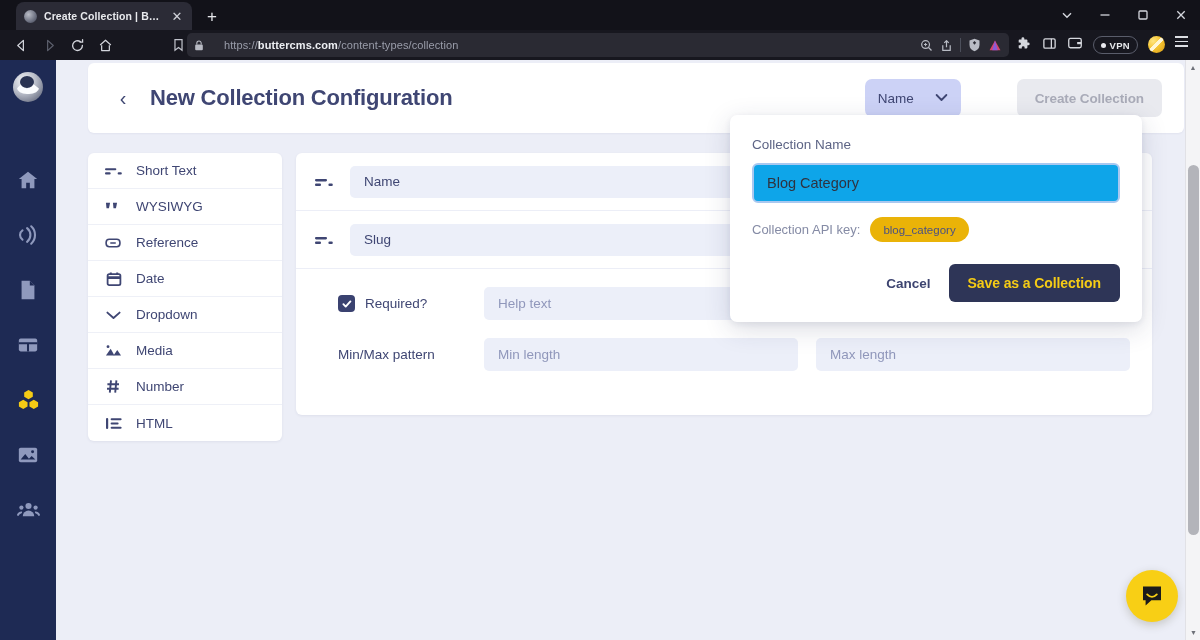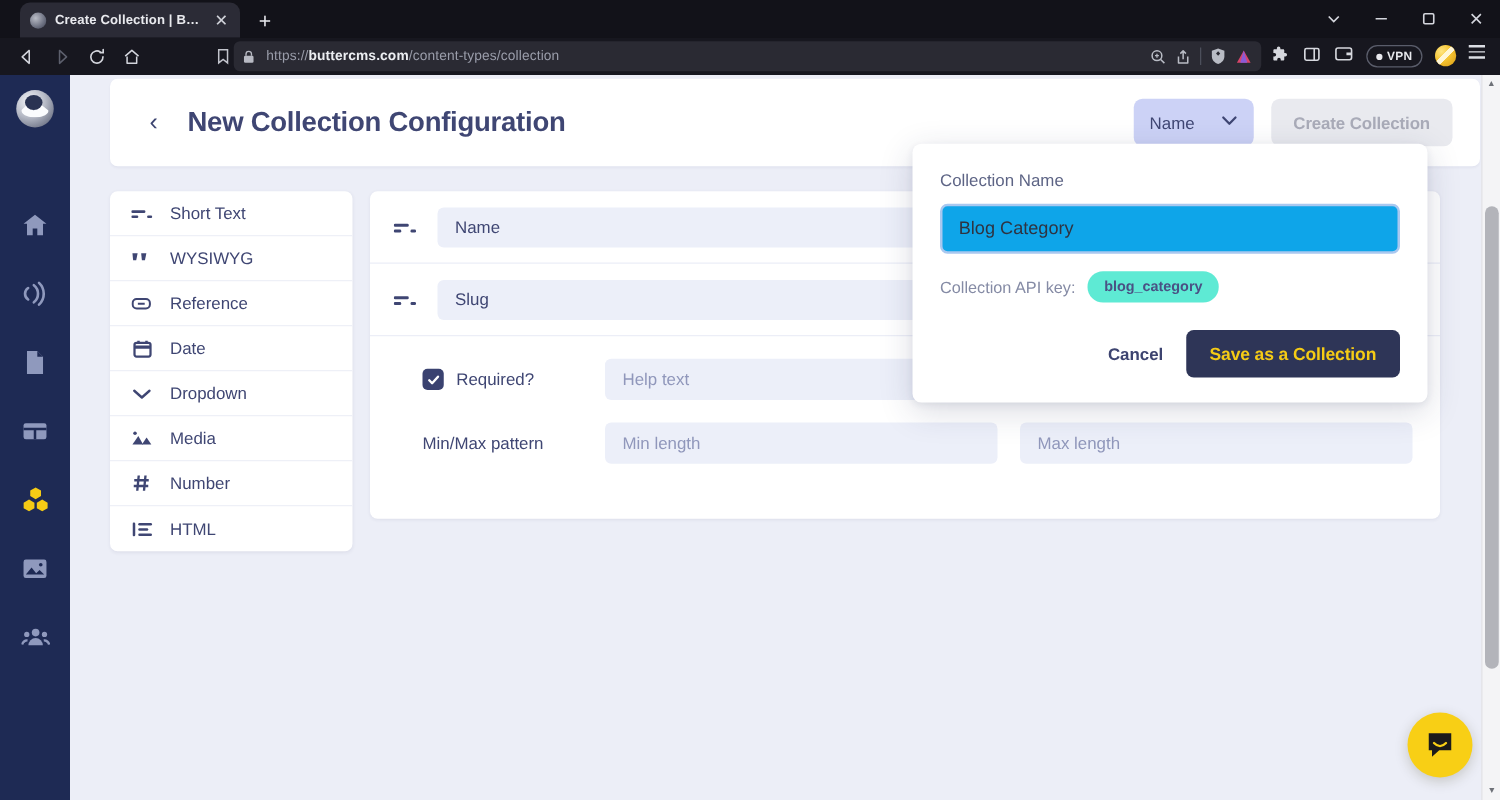--- a/index.html
+++ b/index.html
@@ -56,21 +56,21 @@
     padding: 0 8px; gap: 2px;
   }
   .navbtn {
     width: 26px; height: 24px; display: flex; align-items: center; justify-content: center;
     color: #d3d5dc; flex: 0 0 auto;
   }
   .navbtn.dim { color: #5c5f6c; }
   .urlwrap {
     flex: 1 1 auto; height: 24px; margin: 0 6px 0 2px;
     background: #2a2a33; border-radius: 5px; display: flex; align-items: center;
-    padding: 0 7px; gap: 9px; position: relative;
+    padding: 0 7px; gap: 20px; position: relative;
   }
   .lock { color: #b8bac3; flex: 0 0 auto; display: flex; align-items: center; }
   .urltext {
     font-size: 11px; color: #9a9daa; white-space: nowrap; overflow: hidden;
     flex: 1 1 auto; letter-spacing: .1px;
   }
   .urltext b { color: #eceef2; font-weight: 700; }
   .url-actions { display: flex; align-items: center; gap: 7px; flex: 0 0 auto; }
   .url-actions .ic { color: #b9bcc5; display: flex; align-items: center; }
   .vsep { width: 1px; height: 14px; background: #4c4f5b; }
@@ -151,21 +151,21 @@
   .name-dd {
     background: #ccd2f6; border-radius: 7px; height: 38px; min-width: 96px;
     display: flex; align-items: center; justify-content: space-between;
     padding: 0 13px; gap: 14px;
     font-size: 13.5px; color: #3f4673; font-weight: 400;
   }
   .name-dd .chev { font-size: 11px; color: #3f4673; }
   .create-btn {
     background: #e9eaef; border-radius: 7px; height: 38px; padding: 16px 18px;
     display: flex; align-items: center; justify-content: center;
-    font-size: 13.5px; font-weight: 700; color: #a9abb8; letter-spacing: -.1px;
+    font-size: 13.5px; font-weight: 700; color: #a9abb8; letter-spacing: -.1px; margin-left: 42px;
   }
 
   
   .types-card {
     position: absolute; left: 32px; top: 93px; width: 194px;
     background: #fff; border-radius: 6px; box-shadow: 0 1px 3px rgba(40,46,90,.07);
     overflow: hidden;
   }
   .type-row {
     height: 36px; display: flex; align-items: center; gap: 13px;
@@ -237,23 +237,23 @@
   }
   .pop-label { font-size: 13.5px; color: #5d6485; margin-bottom: 11px; }
   .pop-input {
     height: 40px; border: 2px solid #a9c8f0; border-radius: 6px;
     background: #0ea5e9; display: flex; align-items: center; padding: 0 13px;
     font-size: 14.5px; color: #2f3340;
   }
   .pop-api { display: flex; align-items: center; gap: 10px; margin-top: 14px; }
   .pop-api-label { font-size: 13px; color: #858ba5; }
   .pop-api-pill {
-    background: #5eead4; border-radius: 13px; height: 25px;
+    background: #eab308; border-radius: 13px; height: 25px;
     display: flex; align-items: center; padding: 0 13px;
-    font-size: 11.5px; font-weight: 700; color: #4a5184;
+    font-size: 11.5px; font-weight: 400; color: #4a5184;
   }
   .pop-actions { display: flex; align-items: center; justify-content: flex-end; gap: 10px; margin-top: 22px; }
   .cancel-link { font-size: 13.5px; font-weight: 700; color: #3d4470; padding: 0 8px; }
   .save-btn {
     background: #2e3557; border-radius: 6px; height: 38px; padding: 0 19px;
     display: flex; align-items: center; justify-content: center;
     font-size: 14px; font-weight: 700; color: #f5cb15; letter-spacing: -.1px;
   }
 
   

